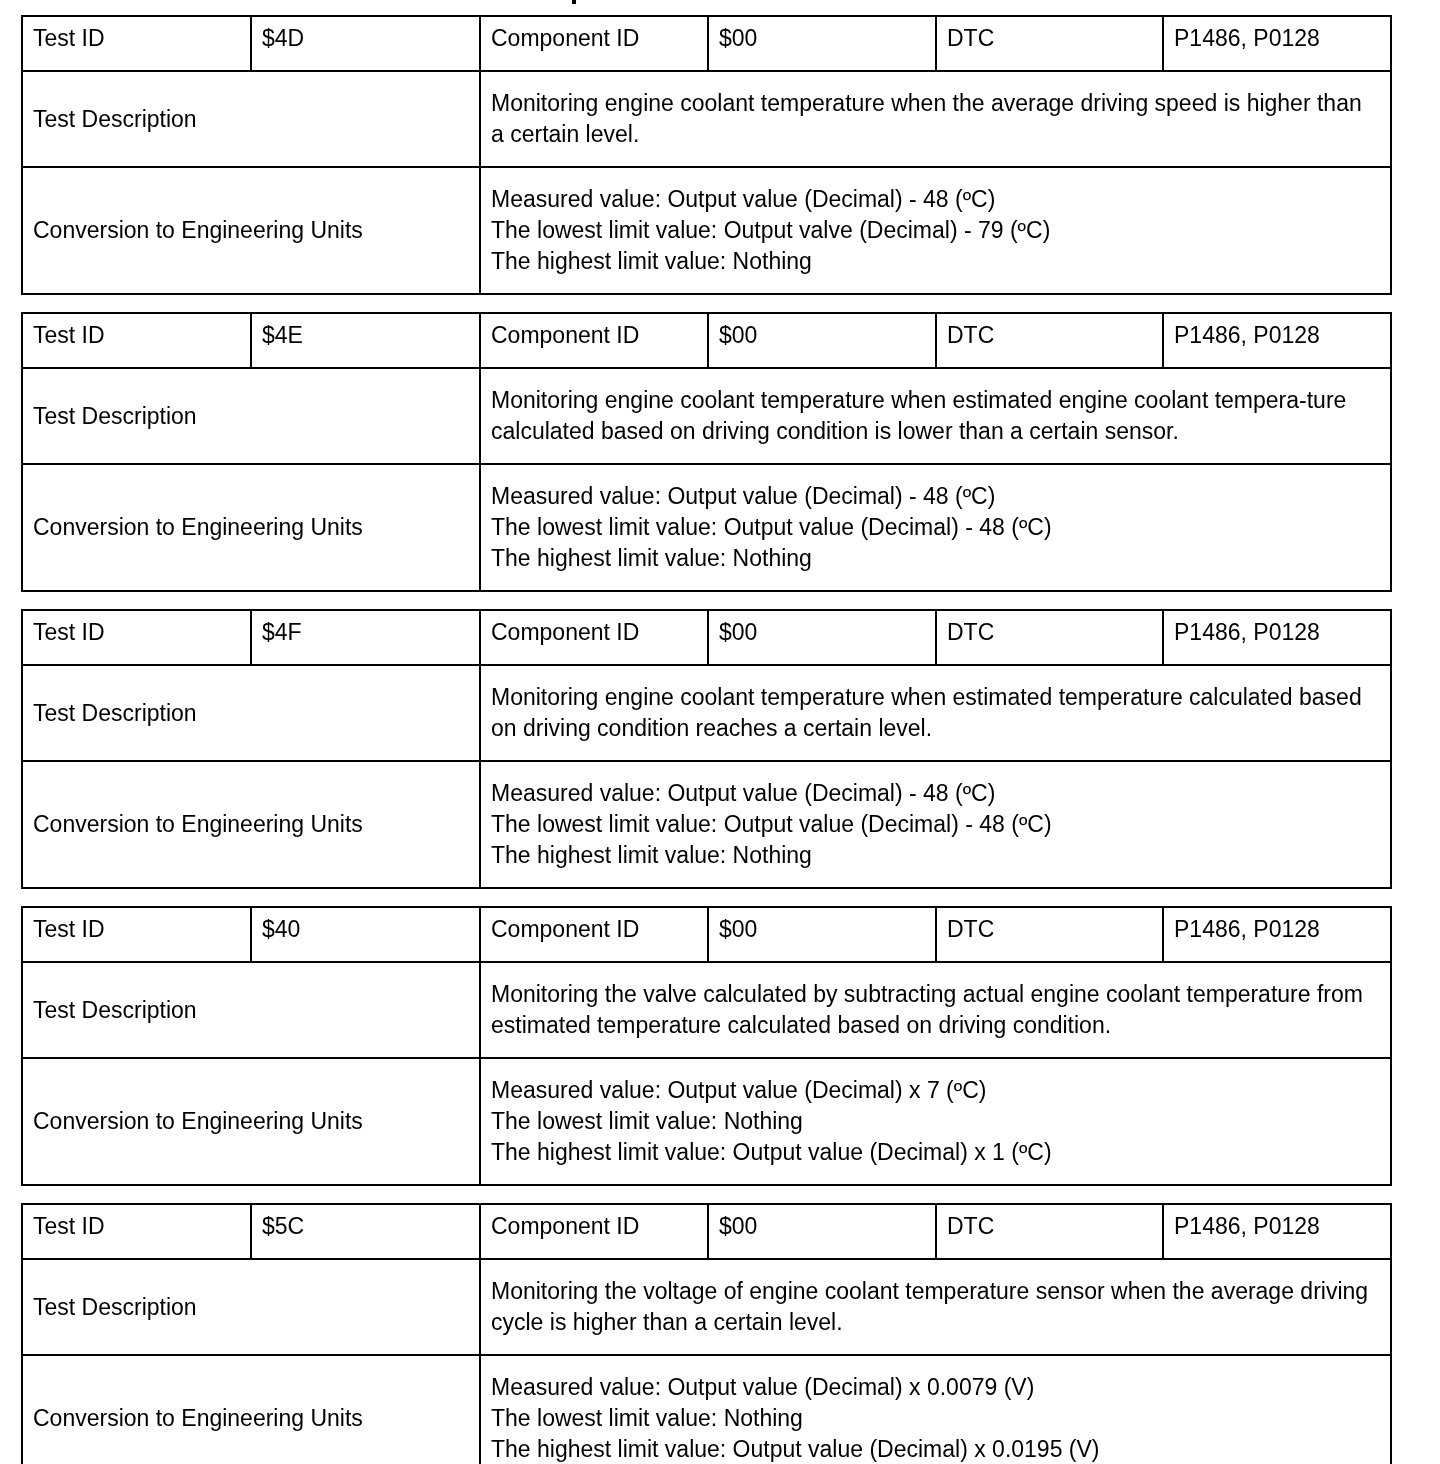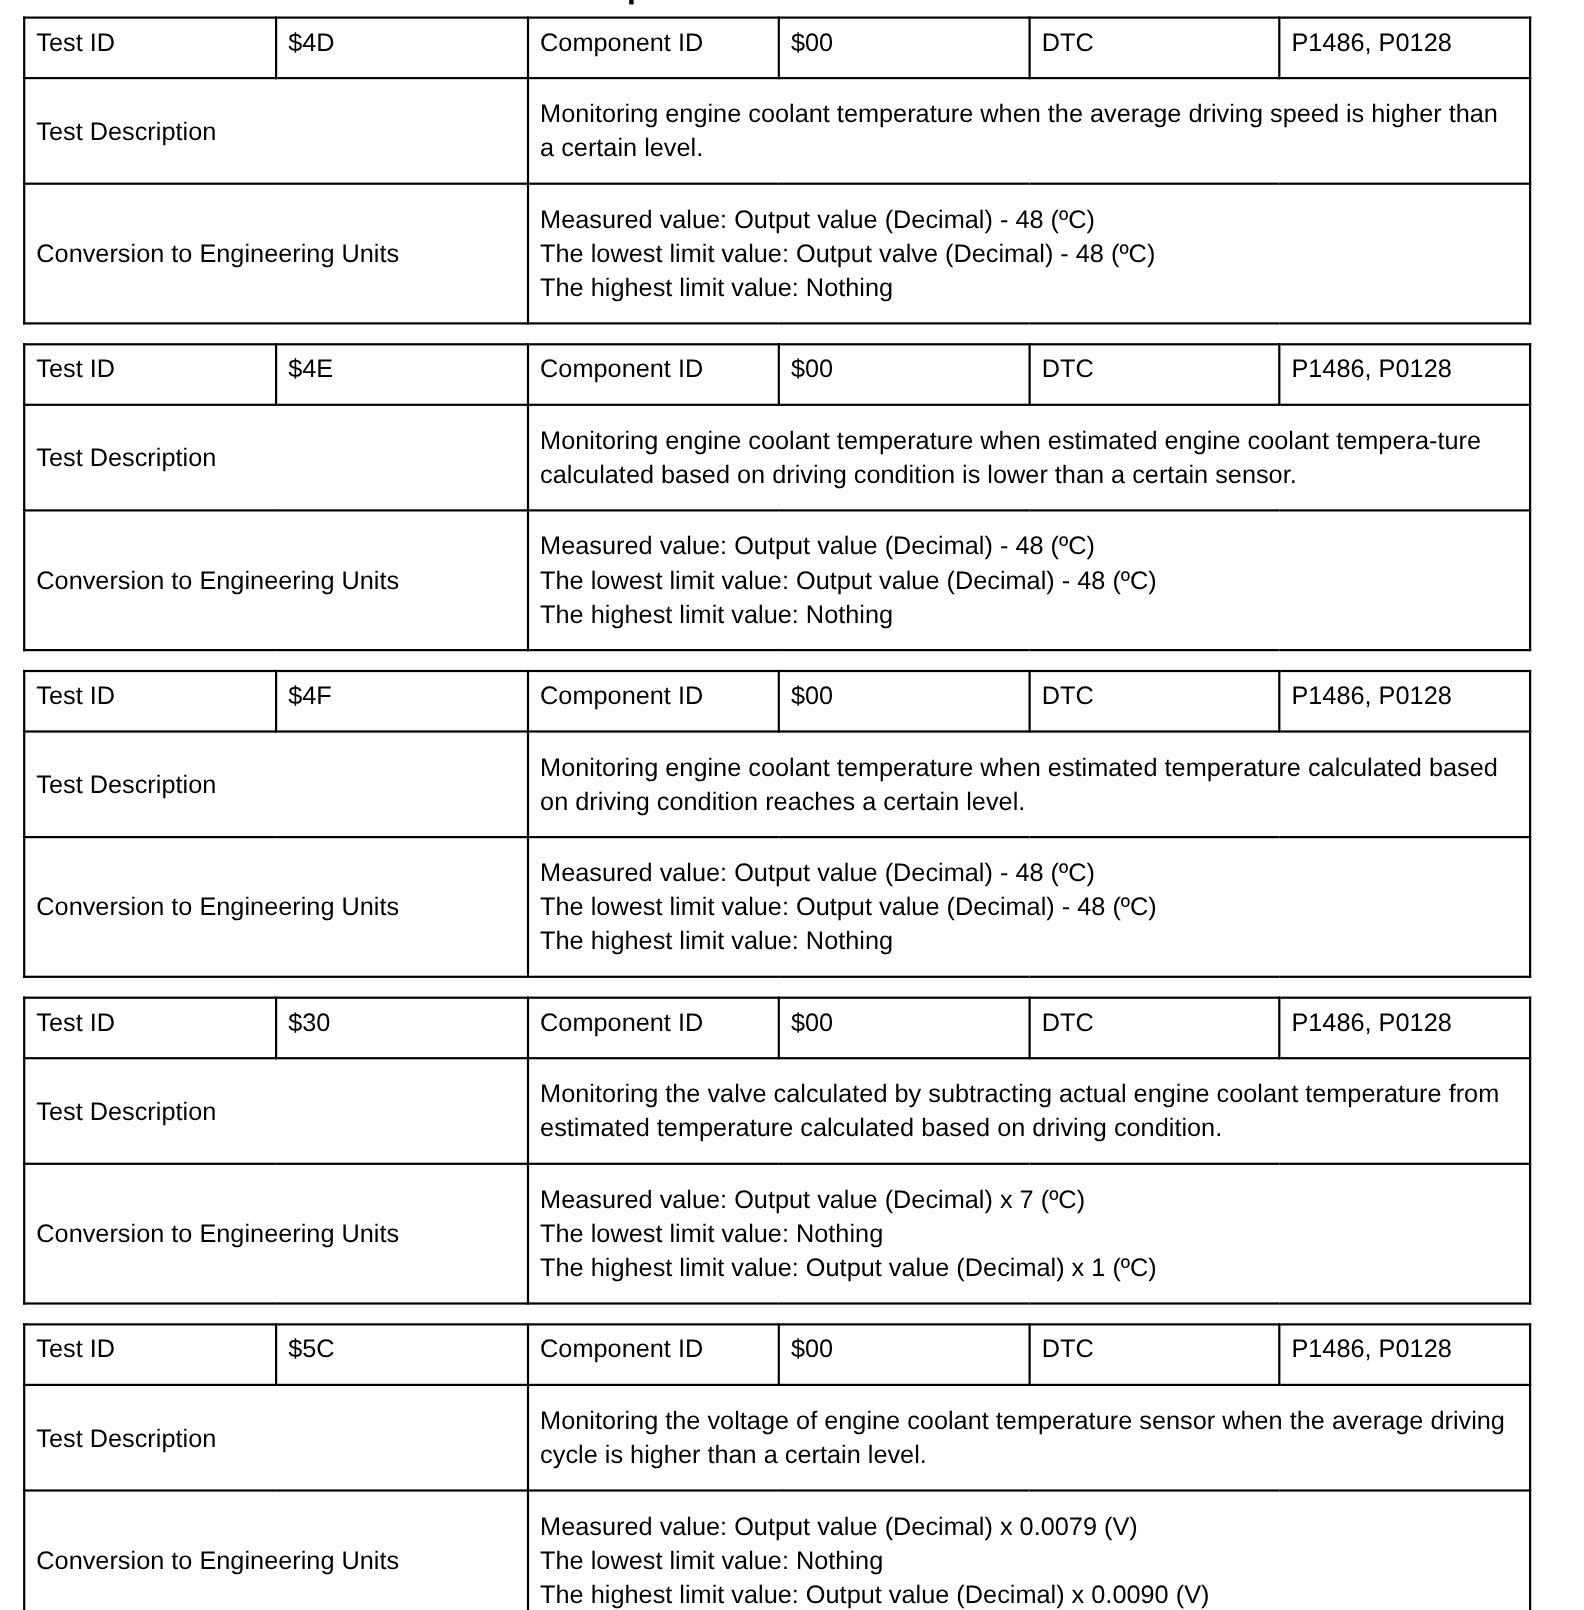--- a/index.html
+++ b/index.html
@@ -51,21 +51,21 @@
     <td>P1486, P0128</td>
   </tr>
   <tr class="r-desc">
     <td colspan="2">Test Description</td>
     <td colspan="4">Monitoring engine coolant temperature when the average driving speed is higher than a certain level.</td>
   </tr>
   <tr class="r-conv">
     <td colspan="2">Conversion to Engineering Units</td>
     <td colspan="4">
       <span class="line">Measured value: Output value (Decimal) - 48 (ºC)</span>
-      <span class="line">The lowest limit value: Output valve (Decimal) - 48 (ºC)</span>
+      <span class="line">The lowest limit value: Output valve (Decimal) - 79 (ºC)</span>
       <span class="line">The highest limit value: Nothing</span>
     </td>
   </tr>
 </tbody>
   </table>
 
 <table class="tbl" id="t1">
   <colgroup>
       <col style="width:229px">
       <col style="width:229px">
@@ -136,21 +136,21 @@
       <col style="width:229px">
       <col style="width:229px">
       <col style="width:228px">
       <col style="width:228px">
       <col style="width:227px">
       <col style="width:228px">
     </colgroup>
   <tbody>
       <tr class="r-head">
     <td>Test ID</td>
-    <td>$30</td>
+    <td>$40</td>
     <td>Component ID</td>
     <td>$00</td>
     <td>DTC</td>
     <td>P1486, P0128</td>
   </tr>
   <tr class="r-desc">
     <td colspan="2">Test Description</td>
     <td colspan="4">Monitoring the valve calculated by subtracting actual engine coolant temperature from estimated temperature calculated based on driving condition.</td>
   </tr>
   <tr class="r-conv">
@@ -184,17 +184,17 @@
   </tr>
   <tr class="r-desc">
     <td colspan="2">Test Description</td>
     <td colspan="4">Monitoring the voltage of engine coolant temperature sensor when the average driving cycle is higher than a certain level.</td>
   </tr>
   <tr class="r-conv">
     <td colspan="2">Conversion to Engineering Units</td>
     <td colspan="4">
       <span class="line">Measured value: Output value (Decimal) x 0.0079 (V)</span>
       <span class="line">The lowest limit value: Nothing</span>
-      <span class="line">The highest limit value: Output value (Decimal) x 0.0090 (V)</span>
+      <span class="line">The highest limit value: Output value (Decimal) x 0.0195 (V)</span>
     </td>
   </tr>
 </tbody>
   </table>
 
 </body></html>

